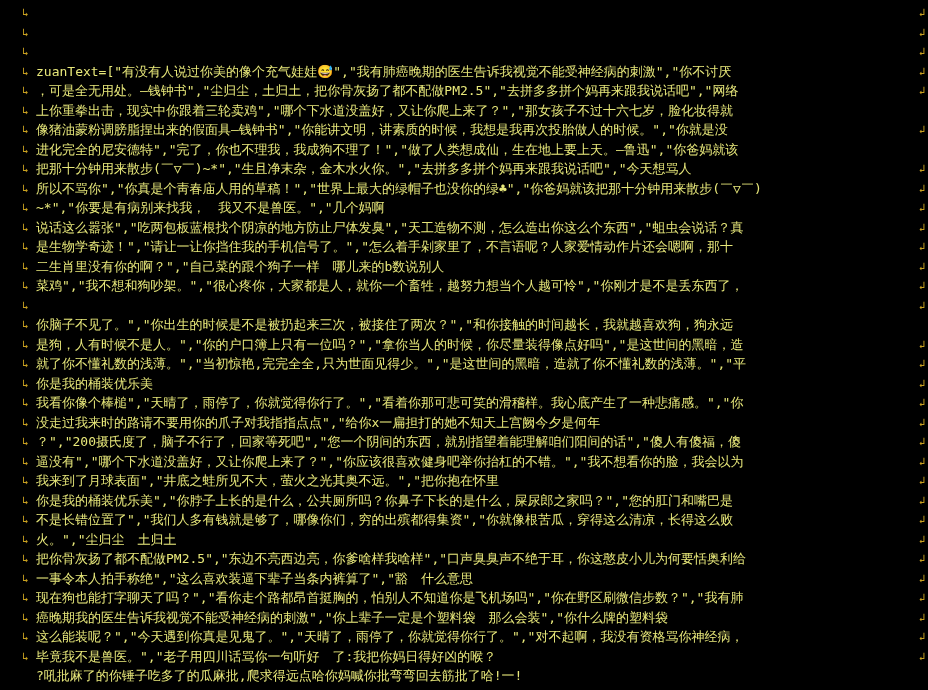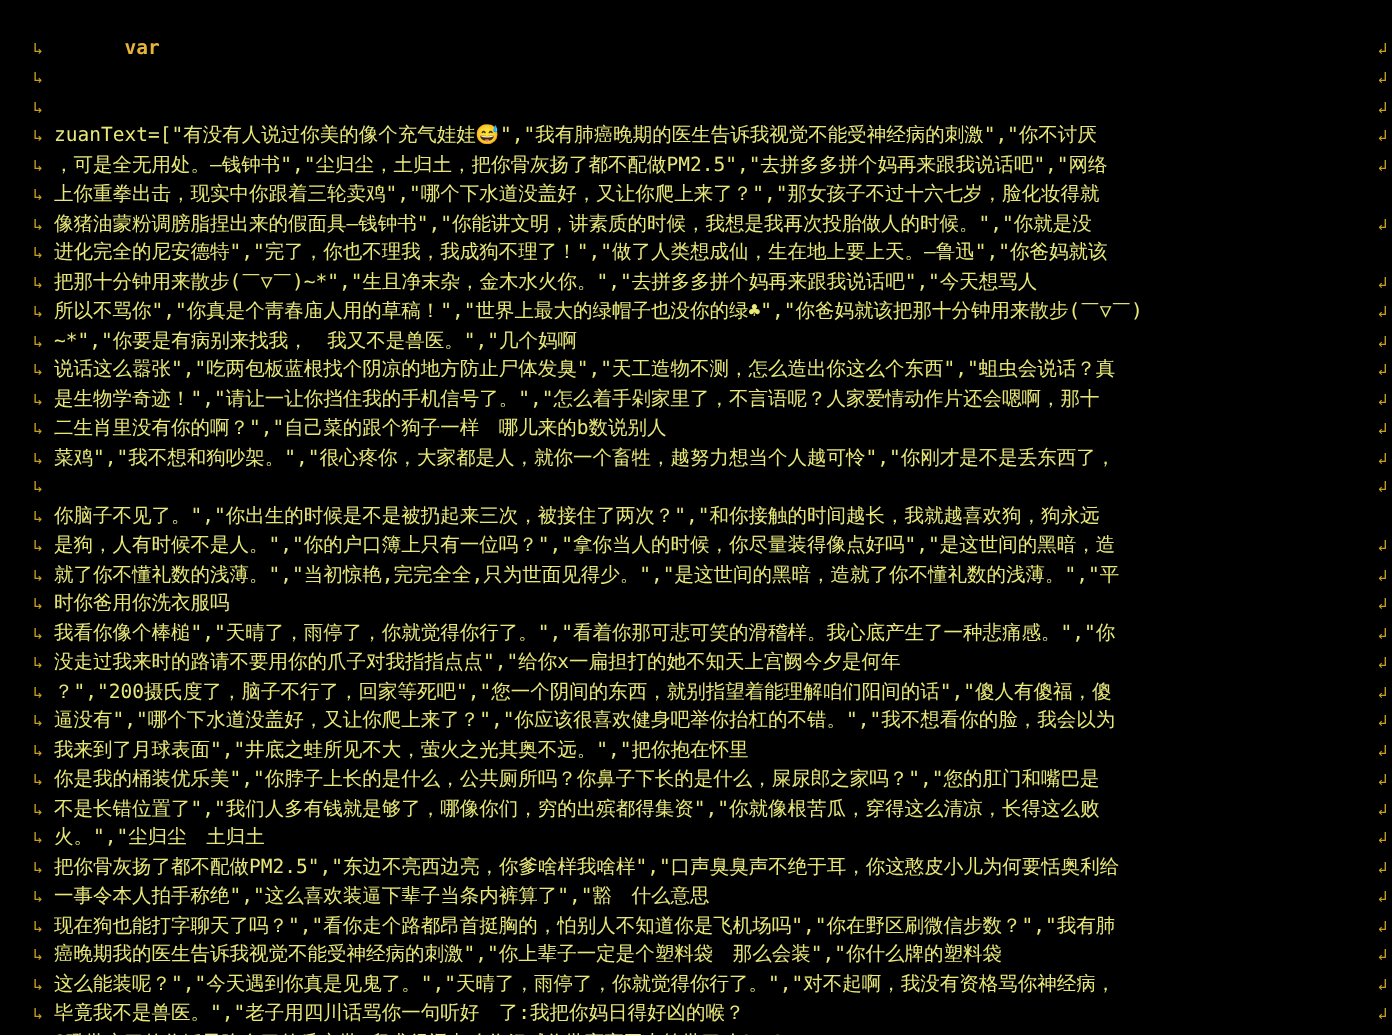--- a/index.html
+++ b/index.html
@@ -80,23 +80,20 @@
     color: #e8e87a;
   }
 </style>
 </head>
 <body>
 
 <div class="editor">
   <div class="gutter"></div>
   <div class="code-area">
 
-    <div class="line">
-      <span class="kw">var</span>
-    </div>
 
     <div class="line cont-row">
       <span class="wrap-marker">↳</span>
       <span class="line-text">zuanText=["有没有人说过你美的像个充气娃娃😅","我有肺癌晚期的医生告诉我视觉不能受神经病的刺激","你不讨厌</span>
       <span class="wrap-marker-right">↲</span>
     </div>
 
     <div class="line cont-row">
       <span class="wrap-marker">↳</span>
       <span class="line-text">，可是全无用处。—钱钟书","尘归尘，土归土，把你骨灰扬了都不配做PM2.5","去拼多多拼个妈再来跟我说话吧","网络</span>
@@ -180,21 +177,21 @@
     </div>
 
     <div class="line cont-row">
       <span class="wrap-marker">↳</span>
       <span class="line-text">就了你不懂礼数的浅薄。","当初惊艳,完完全全,只为世面见得少。","是这世间的黑暗，造就了你不懂礼数的浅薄。","平</span>
       <span class="wrap-marker-right">↲</span>
     </div>
 
     <div class="line cont-row">
       <span class="wrap-marker">↳</span>
-      <span class="line-text">时你爸用你洗衣服吗</span>
+      <span class="line-text">你是我的桶装优乐美</span>
     </div>
 
     <div class="line cont-row">
       <span class="wrap-marker">↳</span>
       <span class="line-text">我看你像个棒槌","天晴了，雨停了，你就觉得你行了。","看着你那可悲可笑的滑稽样。我心底产生了一种悲痛感。","你</span>
       <span class="wrap-marker-right">↲</span>
     </div>
 
     <div class="line cont-row">
       <span class="wrap-marker">↳</span>

